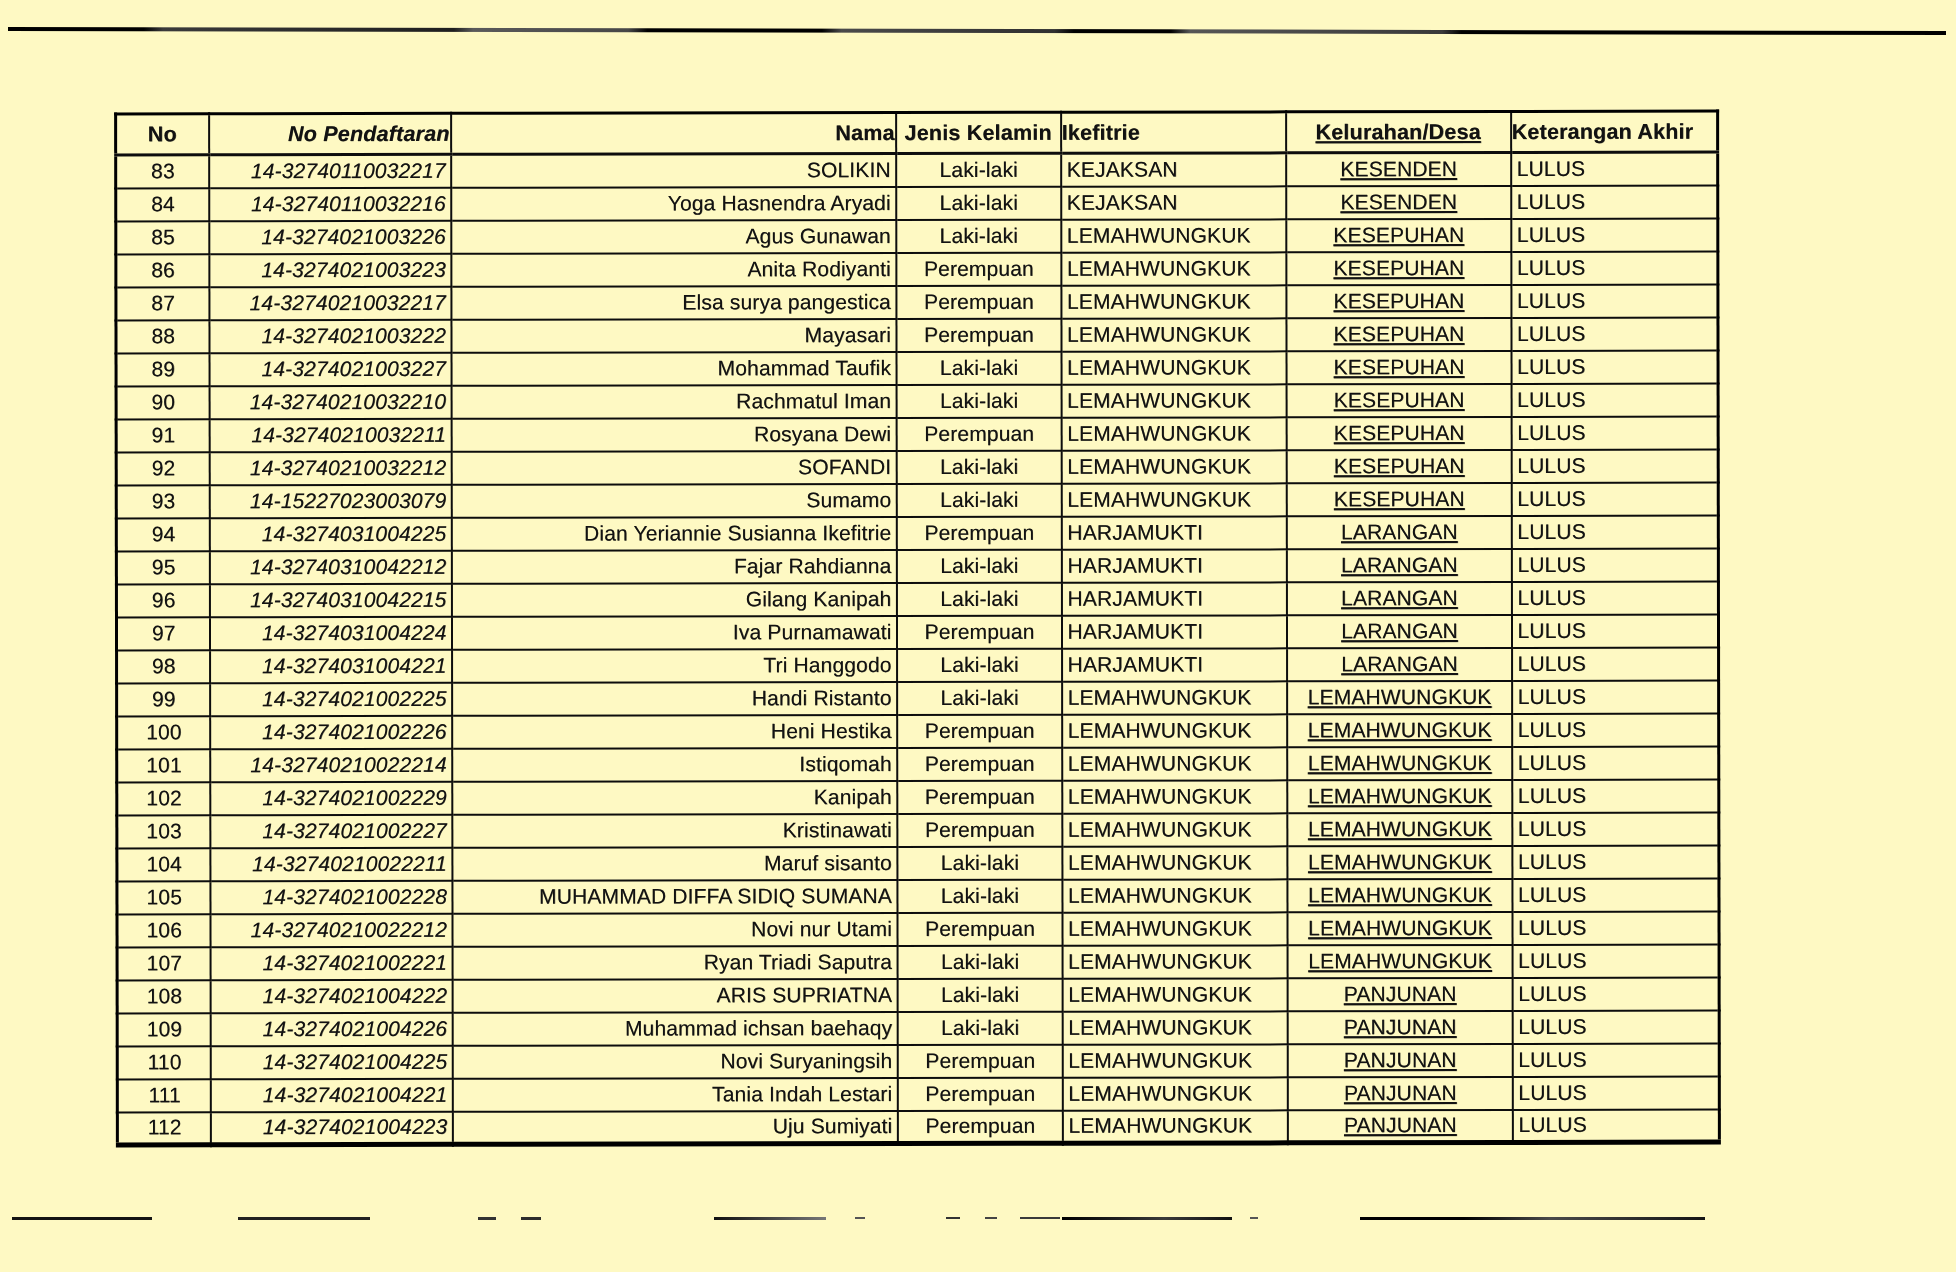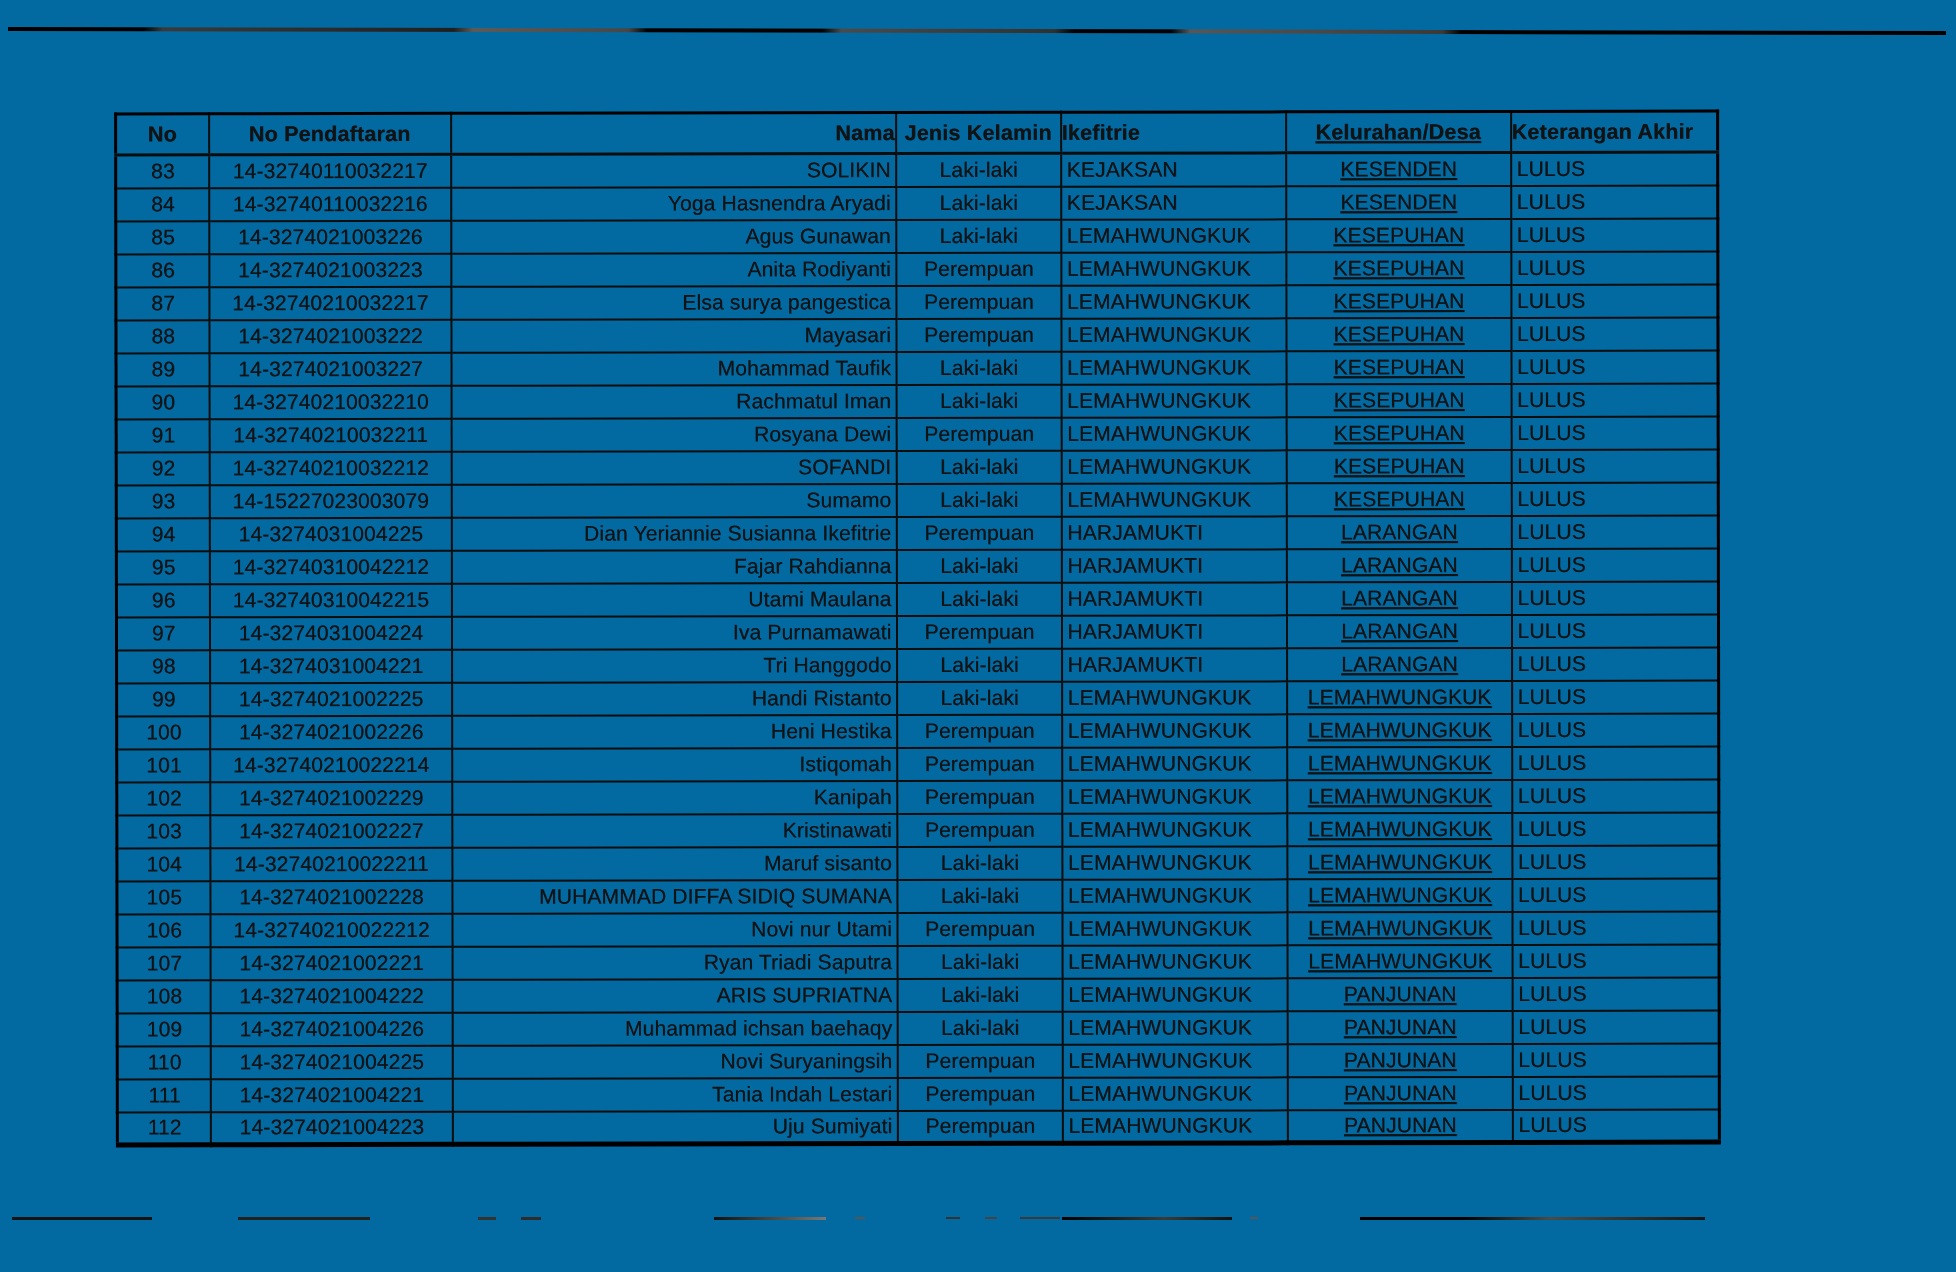--- a/index.html
+++ b/index.html
@@ -2,21 +2,21 @@
 <html><head>
 <meta charset="utf-8">
 <title>Document</title>
 <style>
   * { margin: 0; padding: 0; box-sizing: border-box; }
   html, body { background: #ffffff; }
   .page {
     position: relative;
     width: 1956px;
     height: 1272px;
-    background: #0369a1;
+    background: #fef9c3;
     overflow: hidden;
     font-family: "Liberation Sans", sans-serif;
     color: #121212;
   }
   
   .top-rule {
     position: absolute;
     left: 8px;
     top: 29px;
     width: 1938px;
@@ -55,21 +55,21 @@
     border-bottom-width: 3px;
   }
   td {
     height: 33px;
     font-size: 21px;
     padding: 0 4px 0 5px;
     letter-spacing: 0.15px;
     text-shadow: 0.35px 0.15px 0 rgba(0,0,0,0.55);
   }
   .col-no     { text-align: center; }
-  .col-reg    { text-align: center; }
+  .col-reg    { text-align: right; font-style: italic; }
   .col-name   { text-align: right; }
   .col-gender { text-align: center; }
   .col-district { text-align: left; }
   .col-village  { text-align: center; text-decoration: underline; }
   .col-result { text-align: left; }
   
   .bottom-dashes { position: absolute; left: 0; top: 1217px; width: 1956px; height: 6px; }
   .dash { position: absolute; top: 0; }
 </style>
 </head>
@@ -215,21 +215,21 @@
             <td class="col-reg">14-32740310042212</td>
             <td class="col-name">Fajar Rahdianna</td>
             <td class="col-gender">Laki-laki</td>
             <td class="col-district">HARJAMUKTI</td>
             <td class="col-village">LARANGAN</td>
             <td class="col-result">LULUS</td>
           </tr>
           <tr>
             <td class="col-no">96</td>
             <td class="col-reg">14-32740310042215</td>
-            <td class="col-name">Utami Maulana</td>
+            <td class="col-name">Gilang Kanipah</td>
             <td class="col-gender">Laki-laki</td>
             <td class="col-district">HARJAMUKTI</td>
             <td class="col-village">LARANGAN</td>
             <td class="col-result">LULUS</td>
           </tr>
           <tr>
             <td class="col-no">97</td>
             <td class="col-reg">14-3274031004224</td>
             <td class="col-name">Iva Purnamawati</td>
             <td class="col-gender">Perempuan</td>

